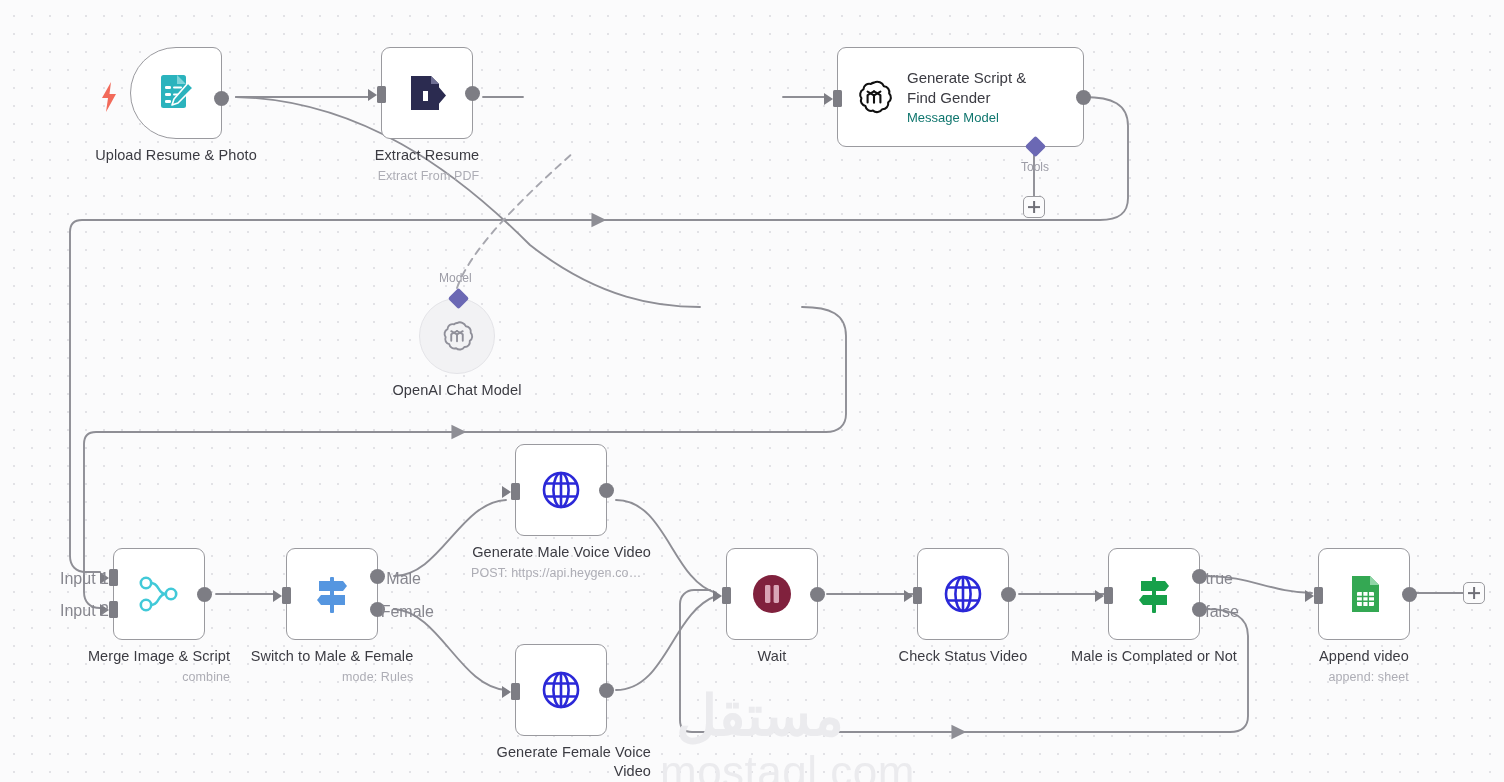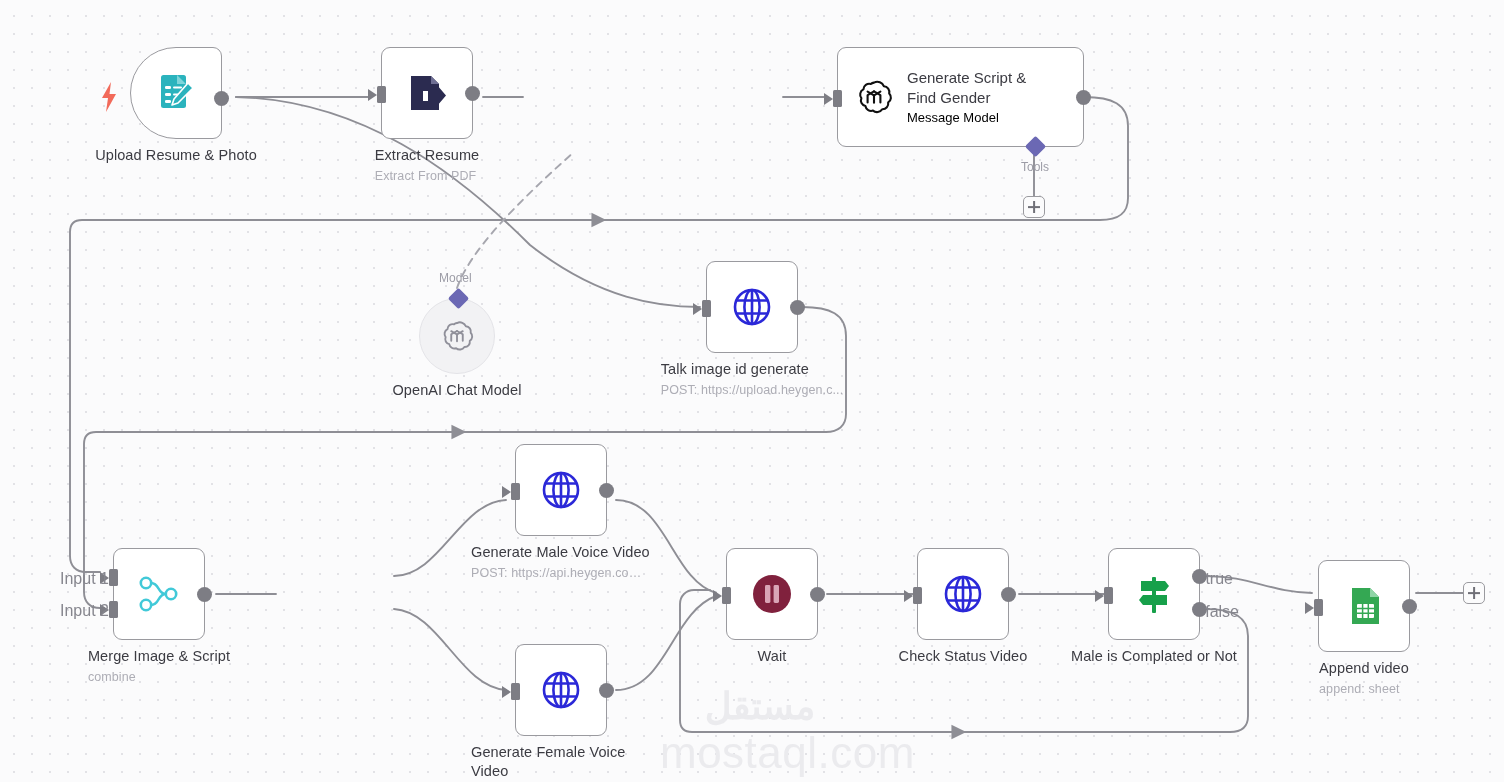--- a/index.html
+++ b/index.html
@@ -38,36 +38,36 @@
 
   .node-title {
     position: absolute;
     top: 100%;
     left: 50%;
     transform: translateX(-50%);
     margin-top: 8px;
     white-space: nowrap;
     font-size: 14.5px;
     color: #3b3b42;
-    text-align: left;
+    text-align: right;
     line-height: 19px;
     letter-spacing: .1px;
   }
   .node-title.wrap { white-space: normal; width: 180px; }
   .node-sub {
     display: block;
     font-size: 12.5px;
     color: #adadb5;
     margin-top: 2px;
     white-space: nowrap;
     overflow: hidden;
     text-overflow: ellipsis;
   }
   .inline-label { font-size: 15px; color: #3b3b42; line-height: 19.5px; }
-  .inline-sub { font-size: 13px; color: #000000; line-height: 17px; margin-top: 2px; }
+  .inline-sub { font-size: 13px; color: #0f766e; line-height: 17px; margin-top: 2px; }
 
   
   .port-out {
     position: absolute;
     width: 15px; height: 15px;
     border-radius: 50%;
     background: #7d7d84;
     z-index: 7;
   }
   .port-in {
@@ -145,21 +145,21 @@
   
   .watermark {
     position: absolute;
     z-index: 3;
     color: #ebebee;
     pointer-events: none;
     user-select: none;
     text-align: center;
     line-height: 1;
   }
-  .wm-ar { font-size: 37px; font-weight: bold; letter-spacing: 1px; }
+  .wm-ar { font-size: 56px; font-weight: bold; letter-spacing: 1px; }
   .wm-en { font-size: 44px; margin-top: 6px; letter-spacing: .5px; }
 
   .icon { display: block; }
 </style>
 </head>
 <body>
 
 <div id="canvas">
 
   <svg id="wires" viewBox="0 0 1504 782">
@@ -297,37 +297,20 @@
         </g>
       </svg>
     </span>
     <div class="node-title" style="">
       <span>OpenAI Chat Model</span>
     </div>
     <div class="diamond" style="left:31px; top:-8px;"></div>
     <div class="diamond-label" style="left:19px; top:-28px;">Model</div>
   </div>
 
-  <div class="node sq" style="left:706px; top:261px;">
-    <span>
-      <svg width="46" height="46" viewBox="0 0 46 46" class="icon">
-        <g fill="none" stroke="#2b28d8" stroke-width="2.6">
-          <circle cx="23" cy="23" r="17"></circle>
-          <ellipse cx="23" cy="23" rx="7.6" ry="17"></ellipse>
-          <path d="M7 16.5 L39 16.5 M7 29.5 L39 29.5 M23 6 L23 40"></path>
-        </g>
-      </svg>
-    </span>
-    <div class="port-in" style="left:-5px; top:38px;"></div>
-    <div class="port-out" style="right:-8px; top:38px;"></div>
-    <div class="node-title">
-      <span>Talk image id generate</span>
-      <span class="node-sub" style="max-width:190px; margin-left:auto; margin-right:auto;">POST: https://upload.heygen.c...</span>
-    </div>
-  </div>
 
   <div class="node sq" style="left:113px; top:548px;">
     <span>
       <svg width="46" height="46" viewBox="0 0 46 46" class="icon">
         <g fill="none" stroke="#41c9d8" stroke-width="2.6">
           <circle cx="10" cy="12" r="5.2"></circle>
           <circle cx="10" cy="34" r="5.2"></circle>
           <circle cx="35" cy="23" r="5.2"></circle>
           <path d="M15 12 C24 12 21 23 30 23"></path>
           <path d="M15 34 C24 34 21 23 30 23"></path>
@@ -338,20 +321,38 @@
     <div class="port-in" style="left:-5px; top:52px;"></div>
     <div class="port-label" style="left:-54px; top:21px;">Input 1</div>
     <div class="port-label" style="left:-54px; top:53px;">Input 2</div>
     <div class="port-out" style="right:-8px; top:38px;"></div>
     <div class="node-title">
       <span>Merge Image &amp; Script</span>
       <span class="node-sub">combine</span>
     </div>
   </div>
 
+  <div class="node sq" style="left:286px; top:548px;">
+    <span>
+      <svg width="46" height="46" viewBox="0 0 46 46" class="icon">
+        <rect x="21" y="6" width="4" height="36" rx="1" fill="#5596e0"></rect>
+        <path d="M10 10 L34 10 L38 15 L34 20 L10 20 Z" fill="#5596e0"></path>
+        <path d="M36 24 L12 24 L8 29 L12 34 L36 34 Z" fill="#5596e0"></path>
+      </svg>
+    </span>
+    <div class="port-in" style="left:-5px; top:38px;"></div>
+    <div class="port-out" style="right:-8px; top:20px;"></div>
+    <div class="port-out" style="right:-8px; top:53px;"></div>
+    <div class="port-label" style="right:-44px; top:21px;">Male</div>
+    <div class="port-label" style="right:-57px; top:54px;">Female</div>
+    <div class="node-title">
+      <span>Switch to Male &amp; Female</span>
+      <span class="node-sub">mode: Rules</span>
+    </div>
+  </div>
 
   <div class="node sq" style="left:515px; top:444px;">
     <span>
       <svg width="46" height="46" viewBox="0 0 46 46" class="icon">
         <g fill="none" stroke="#2b28d8" stroke-width="2.6">
           <circle cx="23" cy="23" r="17"></circle>
           <ellipse cx="23" cy="23" rx="7.6" ry="17"></ellipse>
           <path d="M7 16.5 L39 16.5 M7 29.5 L39 29.5 M23 6 L23 40"></path>
         </g>
       </svg>
@@ -424,21 +425,21 @@
     <div class="port-in" style="left:-5px; top:38px;"></div>
     <div class="port-out" style="right:-8px; top:20px;"></div>
     <div class="port-out" style="right:-8px; top:53px;"></div>
     <div class="port-label" style="right:-34px; top:21px;">true</div>
     <div class="port-label" style="right:-40px; top:54px;">false</div>
     <div class="node-title">
       <span>Male is Complated or Not</span>
     </div>
   </div>
 
-  <div class="node sq" style="left:1318px; top:560px;">
+  <div class="node sq" style="left:1318px; top:548px;">
     <span>
       <svg width="42" height="42" viewBox="0 0 42 42" class="icon">
         <path d="M9 3 L27 3 L36 12 L36 39 L9 39 Z" fill="#34a853"></path>
         <path d="M27 3 L36 12 L27 12 Z" fill="#8fd5a6"></path>
         <rect x="14" y="19" width="17" height="14" rx="1" fill="#fff"></rect>
         <g stroke="#34a853" stroke-width="1.5">
           <path d="M14 23.6 L31 23.6 M14 28.3 L31 28.3 M19.6 19 L19.6 33 M25.3 19 L25.3 33"></path>
         </g>
       </svg>
     </span>

